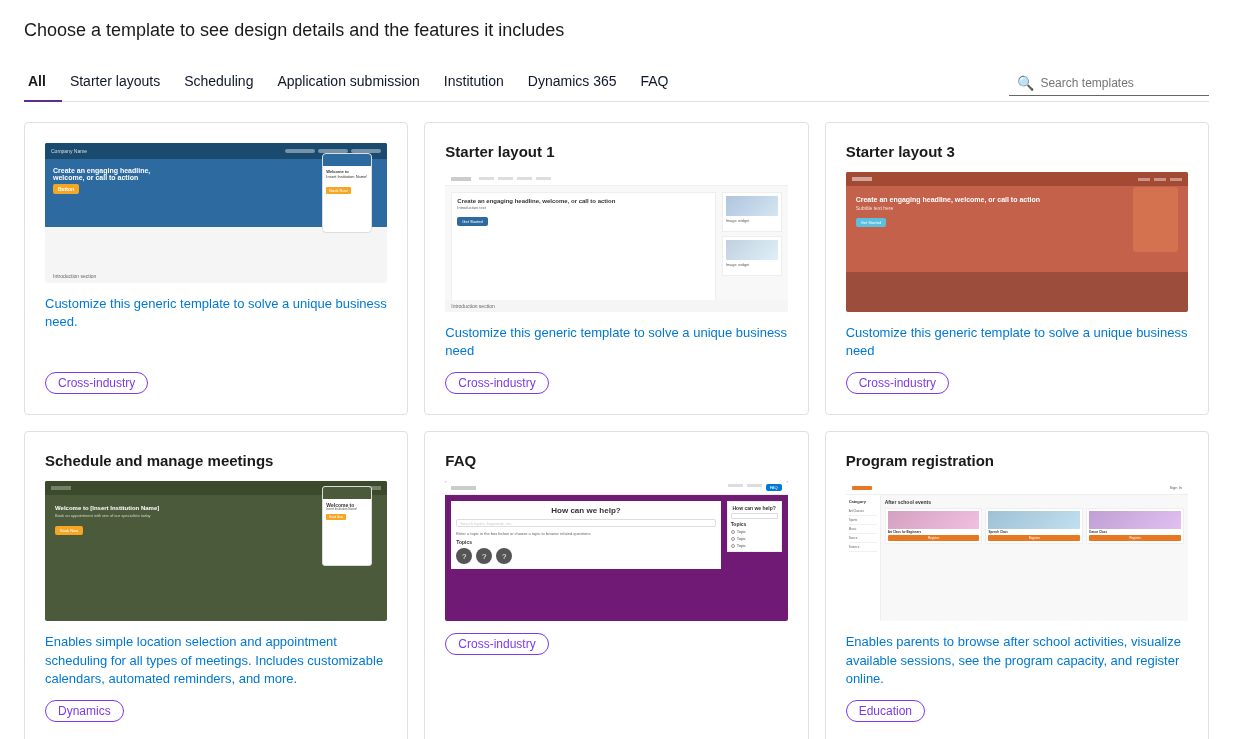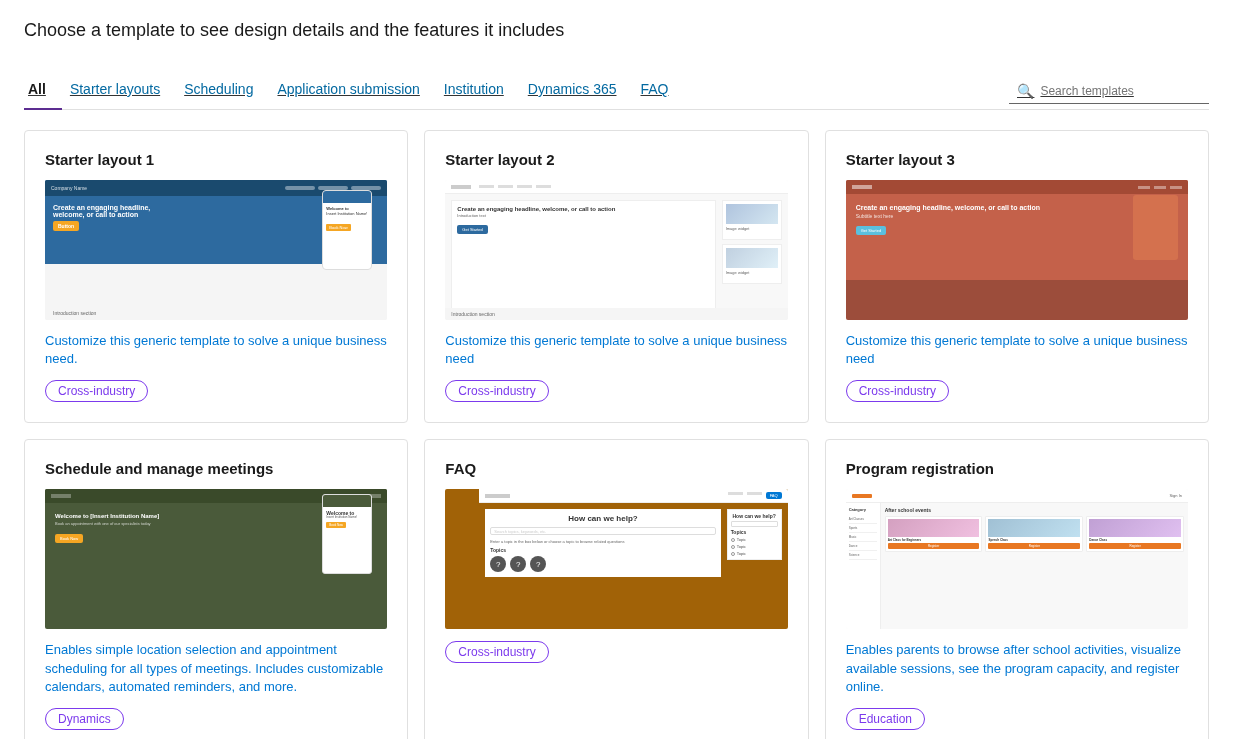--- a/index.html
+++ b/index.html
@@ -10,40 +10,39 @@
       font-size: 14px;
     }
     .page-container {
       padding: 20px 24px;
       max-width: 1233px;
     }
     .page-title {
       font-size: 18px;
       font-weight: 400;
       color: #1a1a1a;
-      margin-bottom: 32px;
+      margin-bottom: 24px;
     }
     .nav-bar {
       display: flex;
       align-items: center;
       border-bottom: 1px solid #e0e0e0;
       margin-bottom: 20px;
       position: relative;
-      text-decoration: underline;
     }
     .nav-tabs {
       display: flex;
       gap: 0;
       flex: 1;
     }
     .nav-tab {
       padding: 8px 16px 12px 8px;
       cursor: pointer;
       font-size: 14px;
-      color: #0369a1;
+      color: #0f172a;
       text-decoration: none;
       position: relative;
       white-space: nowrap;
     }
     .nav-tab:first-child {
       padding-left: 4px;
     }
     .nav-tab.active {
       color: #1a1a1a;
       font-weight: 600;
@@ -311,23 +310,22 @@
       border-radius: 3px;
       overflow: hidden;
       border: 1px solid #ddd;
     }
     .preview-sched-phone-header { height: 12px; background: #4a5a3a; }
     .preview-sched-phone-content { padding: 3px; font-size: 4px; color: #333; }
     .preview-sched-phone-title { font-weight: bold; font-size: 5px; }
 
     
     .preview-faq {
-      background: #a16207;
-      position: relative;
-      padding-left: 34px;
+      background: #701a75;
+      position: relative;
     }
     .preview-faq-nav {
       height: 14px;
       background: white;
       display: flex;
       align-items: center;
       padding: 0 6px;
       gap: 4px;
       border-bottom: 1px solid #eee;
     }
@@ -482,21 +480,20 @@
     </nav>
     <div class="search-container">
       <span class="search-icon">🔍</span>
       <input class="search-input" type="text" placeholder="Search templates" style="">
     </div>
   </div>
 
   <div class="templates-grid">
 
     <div class="template-card">
-      <div class="card-title">Starter layout 1</div>
       <div class="card-preview preview-layout1">
         <div class="preview-nav-bar">
           <span style="font-size:5px;color:white;opacity:0.8">Company Name</span>
           <div style="margin-left:auto;display:flex;gap:3px;">
             <div class="preview-nav-dot"></div>
             <div class="preview-nav-dot"></div>
             <div class="preview-nav-dot"></div>
           </div>
         </div>
         <div class="preview-hero">
@@ -511,21 +508,21 @@
             <div class="preview-phone-btn">Book Now</div>
           </div>
         </div>
         <div class="preview-section-label">Introduction section</div>
       </div>
       <div class="card-description">Customize this generic template to solve a unique business need.</div>
       <span class="card-tag">Cross-industry</span>
     </div>
 
     <div class="template-card">
-      <div class="card-title">Starter layout 2</div>
+      <div class="card-title">Starter layout 1</div>
       <div class="card-preview preview-layout2">
         <div class="preview2-nav">
           <div class="preview2-nav-logo"></div>
           <div class="preview2-nav-items">
             <div class="preview2-nav-item"></div>
             <div class="preview2-nav-item"></div>
             <div class="preview2-nav-item"></div>
             <div class="preview2-nav-item"></div>
           </div>
         </div>

